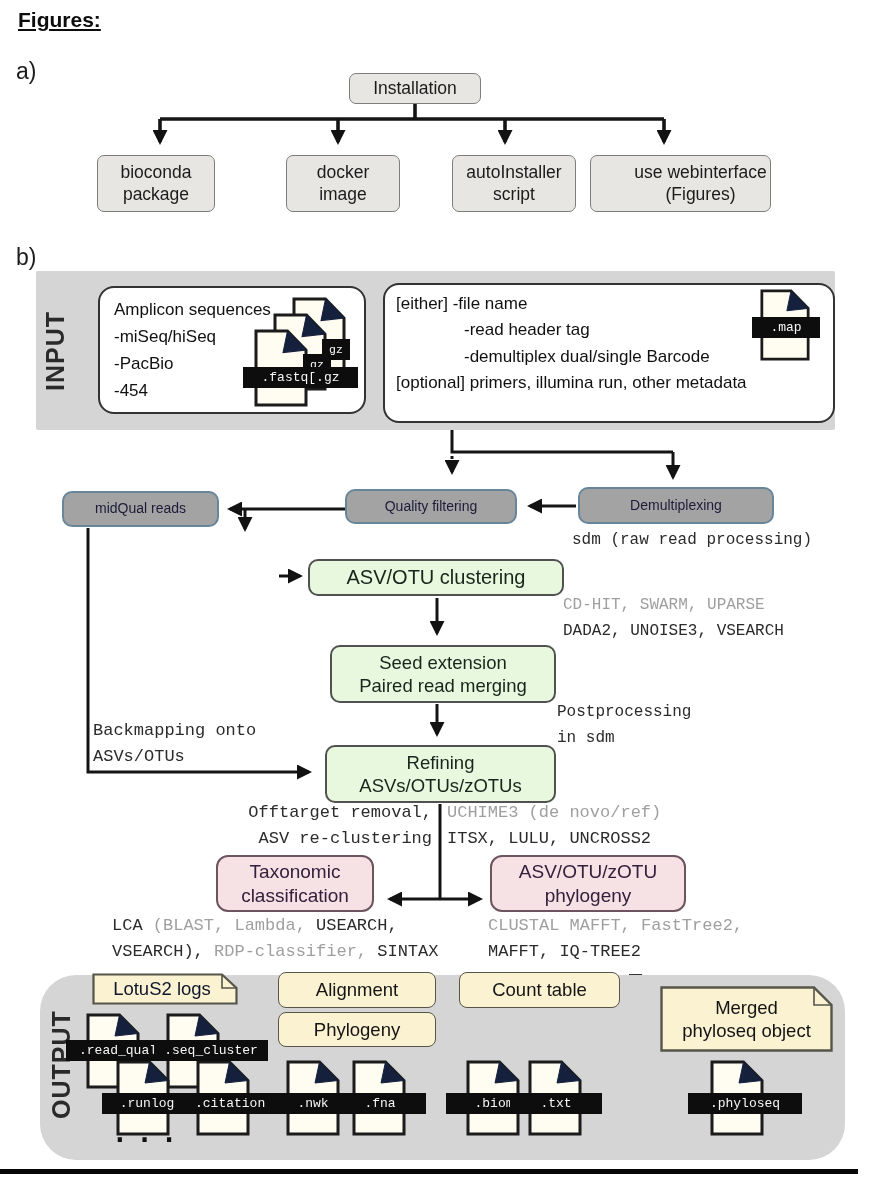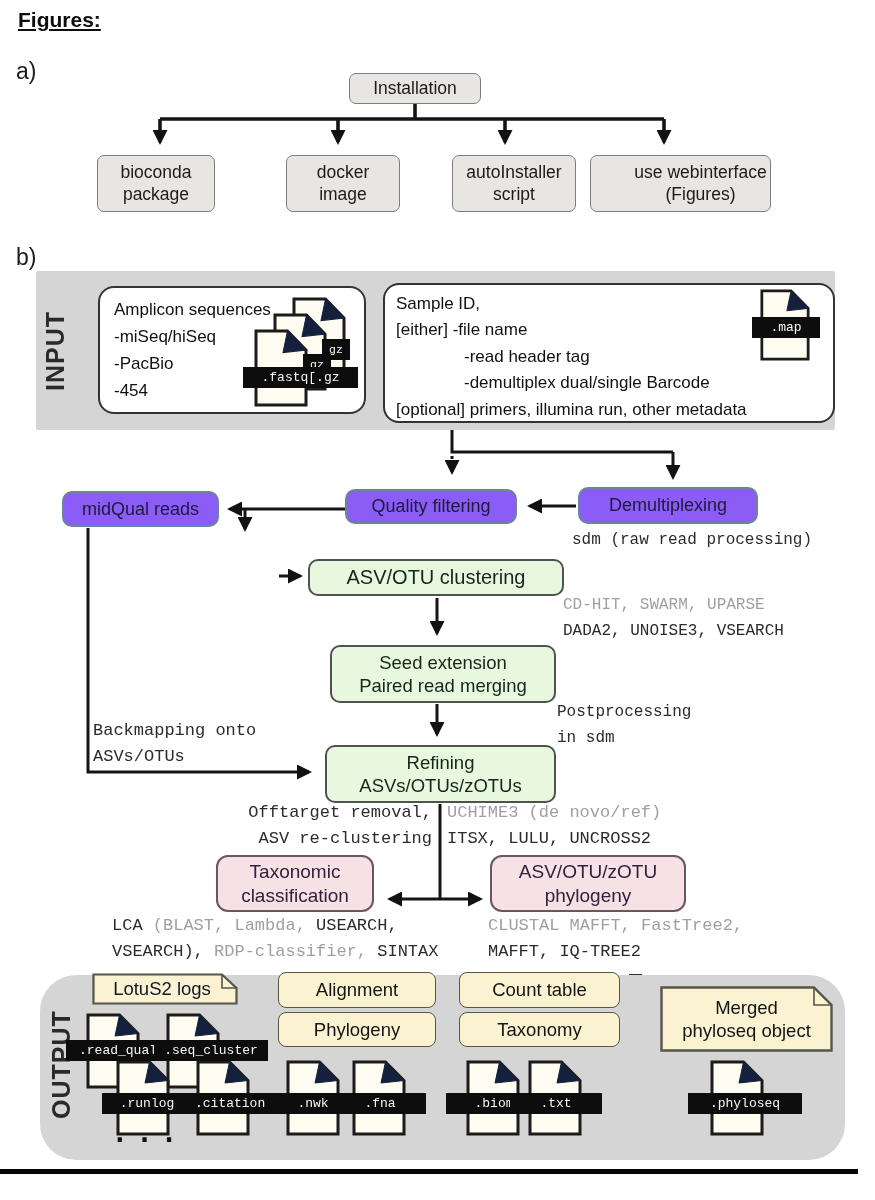--- a/index.html
+++ b/index.html
@@ -3,21 +3,21 @@
 <meta charset="utf-8">
 <style>
   html,body{margin:0;padding:0;background:#ffffff;font-family:"Liberation Sans",sans-serif;}
   #canvas{position:relative;width:875px;height:1200px;background:#fff;overflow:hidden;}
   .abs{position:absolute;}
   .heading{font-size:21px;font-weight:bold;text-decoration:underline;color:#0d0d0d;}
   .seclabel{font-size:23px;color:#1c1c1c;}
   
   .bx{display:flex;flex-direction:column;align-items:center;justify-content:center;text-align:center;line-height:1.25;box-sizing:border-box;}
   .gbox{background:#e8e6e3;border:1.7px solid #7d7d7d;border-radius:7px;color:#1b1b1b;font-size:17.5px;}
-  .bbox{background:#8b5cf6;border:2px solid #67869a;border-radius:10px;color:#1d1b38;font-size:18px;}
+  .bbox{background:#a3a3a3;border:2px solid #67869a;border-radius:10px;color:#1d1b38;font-size:14px;}
   .grbox{background:#e7f8de;border:2px solid #515151;border-radius:10px;color:#17251b;}
   .pbox{background:#f6e2e5;border:2px solid #6c5560;border-radius:12px;color:#33203c;font-size:19px;}
   .ybox{background:#fbf2d2;border:1.8px solid #55554a;border-radius:8px;color:#141414;font-size:18.5px;}
   .panel{background:#d5d5d5;}
   .wbox{background:#ffffff;border:2.3px solid #333;border-radius:16px;color:#101010;font-size:17px;box-sizing:border-box;}
   .vlabel{writing-mode:vertical-rl;transform:rotate(180deg);font-size:25px;font-weight:600;color:#2a2a2a;letter-spacing:1px;display:flex;align-items:center;justify-content:center;}
   .mono{font-family:"Liberation Mono",monospace;color:#2b2b2b;font-size:16px;white-space:nowrap;}
   .mono17{font-size:17px;}
   .muted{color:#9f9f9f;}
   .flabel{position:absolute;background:#0d0d0d;color:#f7f7f7;font-family:"Liberation Mono",monospace;font-size:13px;height:16px;line-height:16px;text-align:center;padding:2.5px 1px;white-space:nowrap;box-sizing:content-box;}
@@ -118,42 +118,41 @@
         <path d="M2 2 H33.5 L52 20.5 V74 H2 Z" fill="#fffdf2" stroke="#1b1b1b" stroke-width="3"></path>
         <path d="M33.5 2 L52 20.5 L29 23 Z" fill="#15203c" stroke="#15203c" stroke-width="1"></path>
       </svg>
     </div>
   <div class="flabel" style="left:322px;top:339px;width:26px;font-size:11.5px;">gz</div>
   <div class="flabel" style="left:303px;top:354px;width:26px;font-size:11.5px;">gz</div>
   <div class="flabel" style="left:243px;top:367px;width:113px;">.fastq[.gz</div>
 
   <div class="abs wbox" style="left:383px;top:283px;width:452px;height:140px;">
     <div style="padding:6px 0 0 11px;line-height:26.4px;">
-      <div>Sample ID,</div>
       <div>[either] -file name</div>
       <div class="ind">-read header tag</div>
       <div class="ind">-demultiplex dual/single Barcode</div>
       <div>[optional] primers, illumina run, other metadata</div>
     </div>
   </div>
   <div class="abs fico" style="left:760px;top:289px;width:50px;height:72px;">
       <svg viewBox="0 0 54 76" preserveAspectRatio="none">
         <path d="M2 2 H33.5 L52 20.5 V74 H2 Z" fill="#fffdf2" stroke="#1b1b1b" stroke-width="3"></path>
         <path d="M33.5 2 L52 20.5 L29 23 Z" fill="#15203c" stroke="#15203c" stroke-width="1"></path>
       </svg>
     </div>
   <div class="flabel" style="left:752px;top:317px;width:66px;">.map</div>
 
   <div class="abs bx bbox" style="left:62px;top:491px;width:157px;height:36px;">
     <div>midQual reads</div>
   </div>
   <div class="abs bx bbox" style="left:345px;top:489px;width:172px;height:35px;">
     <div>Quality filtering</div>
   </div>
-  <div class="abs bx bbox" style="left:578px;top:487px;width:180px;height:37px;">
+  <div class="abs bx bbox" style="left:578px;top:487px;width:196px;height:37px;">
     <div>Demultiplexing</div>
   </div>
   <div class="abs bx grbox" style="left:308px;top:559px;width:256px;height:37px;font-size:20px;">
     <div>ASV/OTU clustering</div>
   </div>
   <div class="abs bx grbox" style="left:330px;top:645px;width:226px;height:58px;font-size:18.5px;">
     <div>Seed extension</div>
     <div>Paired read merging</div>
   </div>
   <div class="abs bx grbox" style="left:325px;top:745px;width:231px;height:58px;font-size:18.5px;">
@@ -198,23 +197,20 @@
   </div>
   <div class="abs bx ybox" style="left:278px;top:972px;width:158px;height:36px;">
     <div>Alignment</div>
   </div>
   <div class="abs bx ybox" style="left:278px;top:1012px;width:158px;height:35px;">
     <div>Phylogeny</div>
   </div>
   <div class="abs bx ybox" style="left:459px;top:972px;width:161px;height:36px;">
     <div>Count table</div>
   </div>
-  <div class="abs bx ybox" style="left:459px;top:1012px;width:161px;height:35px;">
-    <div>Taxonomy</div>
-  </div>
   <div class="abs" style="left:660px;top:986px;width:173px;height:66px;">
     <svg viewBox="0 0 173 66" style="position:absolute;left:0;top:0;width:100%;height:100%;">
       <path d="M1.5 1.5 H154 L171.5 19 V64.5 H1.5 Z" fill="#fbf2d2" stroke="#55554a" stroke-width="2.4"></path>
       <path d="M154 1.5 V19 H171.5" fill="none" stroke="#55554a" stroke-width="1.6"></path>
     </svg>
     <div class="abs bx" style="left:0;top:0;width:173px;height:66px;font-size:18.5px;color:#141414;">
       <div>Merged</div>
       <div>phyloseq object</div>
     </div>
   </div>

